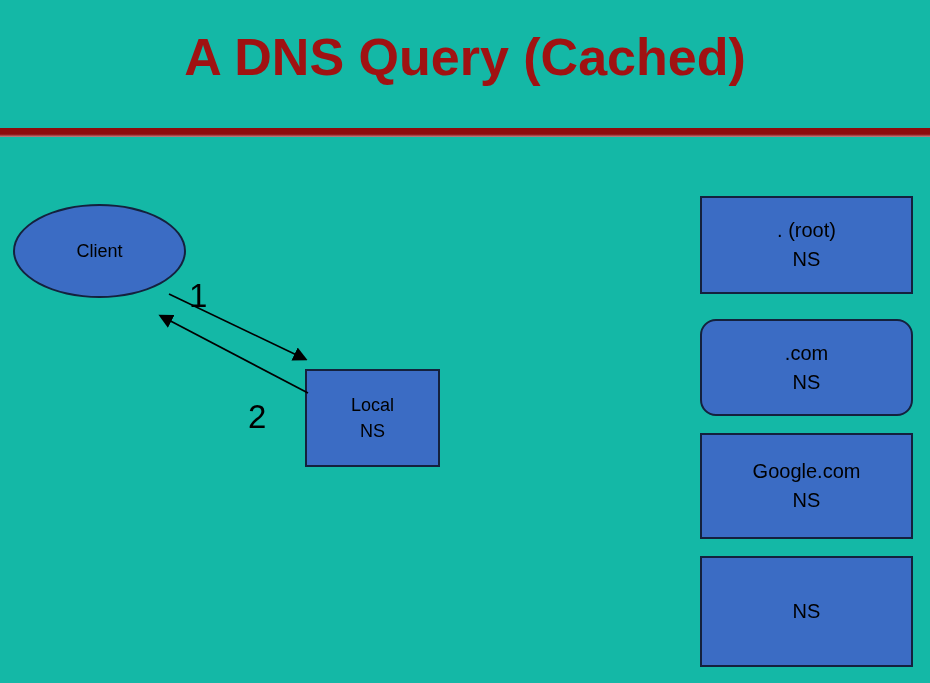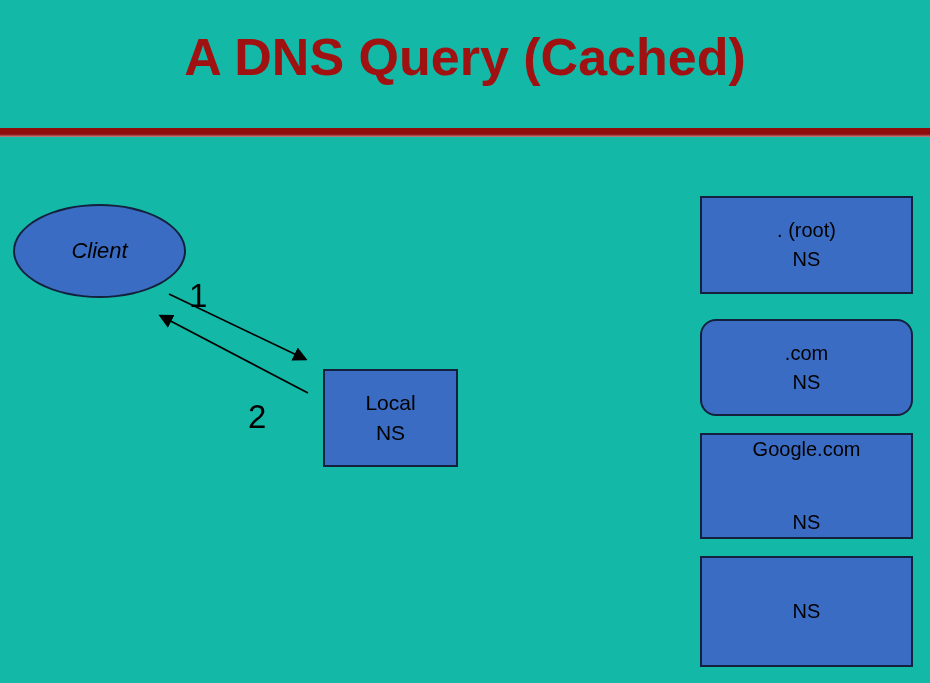--- a/index.html
+++ b/index.html
@@ -48,38 +48,37 @@
     justify-content: center;
     text-align: center;
     line-height: 1.45;
   }
   .client-ellipse {
     left: 13px;
     top: 204px;
     width: 173px;
     height: 94px;
     border-radius: 50%;
-    font-size: 22px;
-    font-style: italic;
+    font-size: 18px;
   }
   .local-ns-box {
-    left: 323px;
+    left: 305px;
     top: 369px;
     width: 135px;
     height: 98px;
-    font-size: 21px;
+    font-size: 18px;
   }
   .ns-box {
     left: 700px;
     width: 213px;
     font-size: 20px;
   }
   .ns-box-root   { top: 196px; height: 98px; }
   .ns-box-com    { top: 319px; height: 97px; border-radius: 16px; }
-  .ns-box-google { top: 433px; height: 106px; justify-content: space-between; }
+  .ns-box-google { top: 433px; height: 106px; }
   .ns-box-lgoogle{ top: 556px; height: 111px; }
   .arrows-layer {
     position: absolute;
     left: 0;
     top: 0;
     width: 930px;
     height: 683px;
     pointer-events: none;
   }
   .arrow-label {

